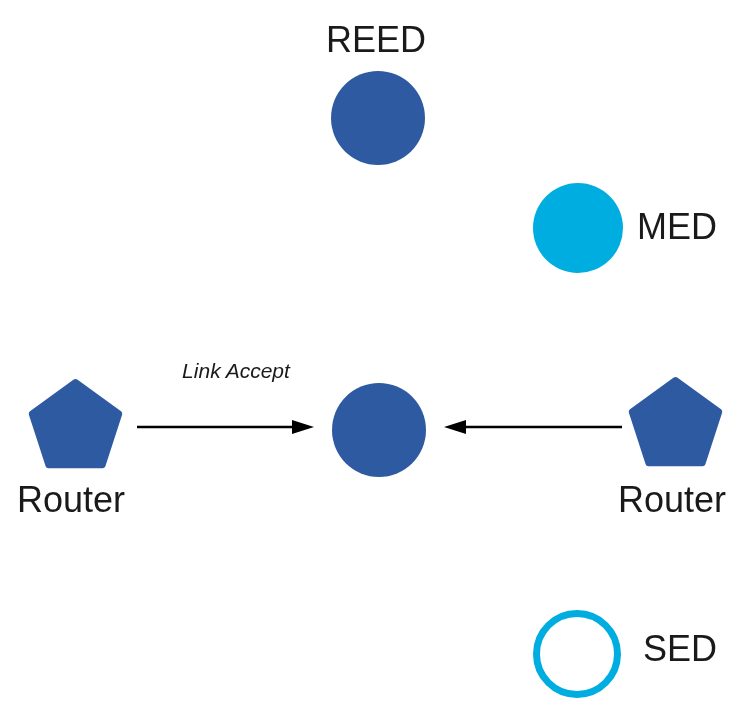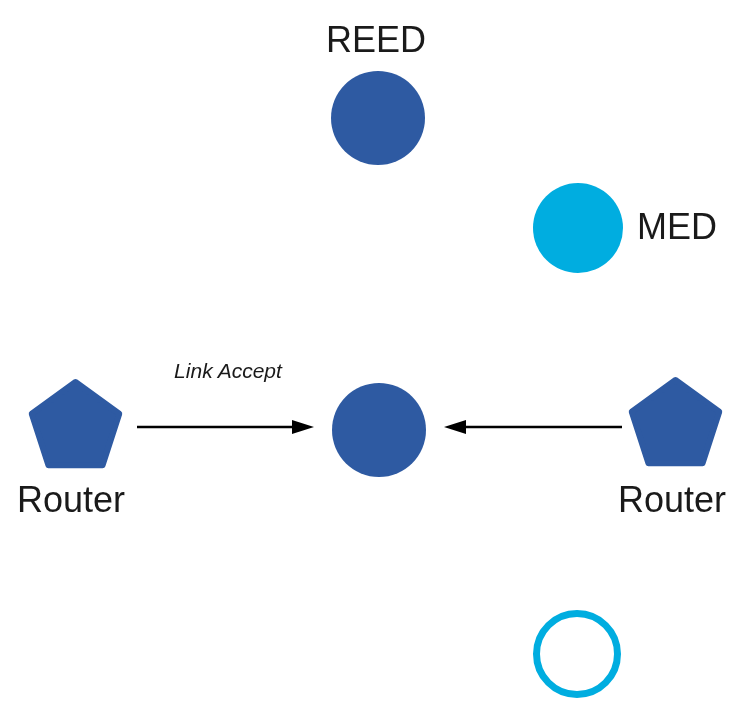--- a/index.html
+++ b/index.html
@@ -29,21 +29,21 @@
     color: #1a1a1a;
     white-space: nowrap;
   }
   .label-reed   { left: 376px; top: 20px; transform: translateX(-50%); }
   .label-med    { left: 637px; top: 207px; }
   .label-sed    { left: 643px; top: 629px; }
   .label-router-left  { left: 17px;  top: 480px; }
   .label-router-right { left: 618px; top: 480px; }
   .edge-label {
     position: absolute;
-    left: 228px;
+    left: 236px;
     top: 359px;
     transform: translateX(-50%);
     font-style: italic;
     font-size: 21px;
     line-height: 24px;
     color: #1a1a1a;
     text-align: center;
     white-space: nowrap;
   }
 </style>
@@ -70,18 +70,19 @@
     <line x1="622" y1="427" x2="466" y2="427" stroke-width="2.5" stroke="#000000"></line>
     <polygon points="444,427 466,420 466,434" fill="#000000"></polygon>
 
     <circle cx="577" cy="654" r="40.5" fill="none" stroke-width="7" stroke="#00ADE0"></circle>
   </svg>
 
   <div class="label label-reed">REED</div>
   <div class="label label-med">MED</div>
   <div class="label label-router-left">Router</div>
   <div class="label label-router-right">Router</div>
+  <div class="label label-sed">SED</div>
 
   <div class="edge-label">
     <div>Link Accept</div>
   </div>
 
 </div>
 
 </body></html>

